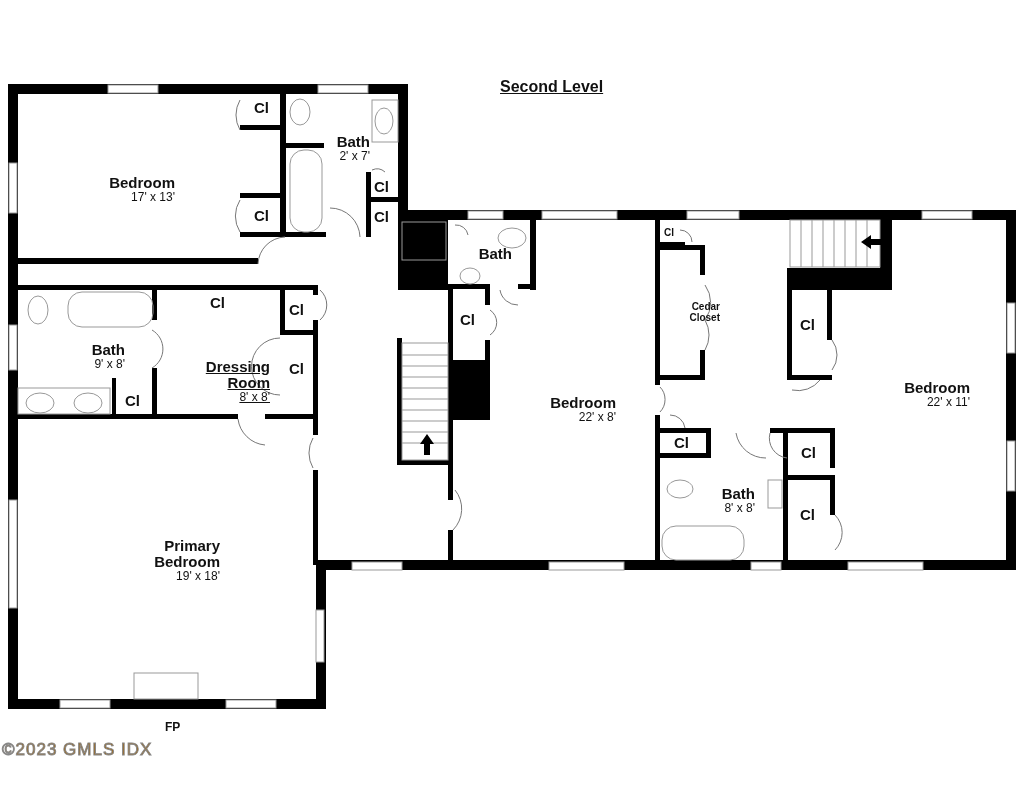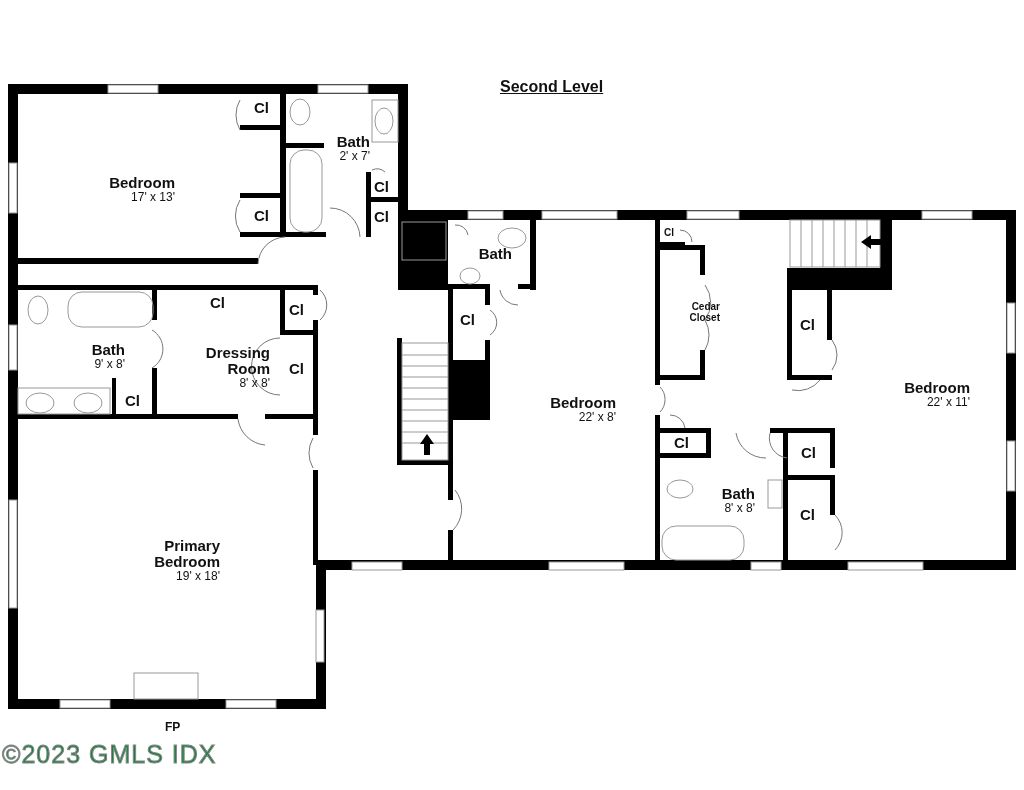--- a/index.html
+++ b/index.html
@@ -5,21 +5,21 @@
   html, body { margin:0; padding:0; background:#ffffff; }
   body { width:1024px; height:790px; position:relative; overflow:hidden; font-family:"Liberation Sans", sans-serif; color:#111; }
   #plan { position:absolute; left:0; top:0; }
   .title { position:absolute; left:500px; top:78px; font-size:16px; font-weight:bold;text-decoration:underline; }
   .room { position:absolute; text-align:right; line-height:1.05; }
   .room .name { font-weight:bold; font-size:15px; }
   .room .dim { font-size:12px; }
   .cl { position:absolute; font-weight:bold; font-size:15px; }
   .cl.small { font-size:10px; }
   .fp { position:absolute; font-weight:bold; font-size:12px; }
-  .copyright { position:absolute; left:2px; top:740px; font-size:25px; color:#15803d; -webkit-text-stroke:1px #888; letter-spacing:1px; }
+  .copyright { position:absolute; left:2px; top:740px; font-size:17px; color:#a16207; -webkit-text-stroke:1px #888; letter-spacing:1px; }
 </style>
 </head>
 <body>
 
 <svg id="plan" width="1024" height="790" viewBox="0 0 1024 790">
   <g fill="#000">
 
     <rect x="8" y="84" width="400" height="10"></rect>
     <rect x="8" y="84" width="10" height="625"></rect>
     <rect x="8" y="699" width="318" height="10"></rect>
@@ -182,21 +182,21 @@
   <div class="dim">17' x 13'</div>
 </div>
 <div class="room" style="left:320px;top:134px;width:50px;">
   <div class="name">Bath</div>
   <div class="dim">2' x 7'</div>
 </div>
 <div class="room" style="left:25px;top:342px;width:100px;">
   <div class="name">Bath</div>
   <div class="dim">9' x 8'</div>
 </div>
-<div class="room" style="left:170px;top:345px;width:100px;">
+<div class="room" style="left:170px;top:359px;width:100px;text-decoration:underline;">
   <div class="name">Dressing</div>
   <div class="name">Room</div>
   <div class="dim">8' x 8'</div>
 </div>
 <div class="room" style="left:110px;top:538px;width:110px;">
   <div class="name">Primary</div>
   <div class="name">Bedroom</div>
   <div class="dim">19' x 18'</div>
 </div>
 <div class="room" style="left:462px;top:246px;width:50px;">

